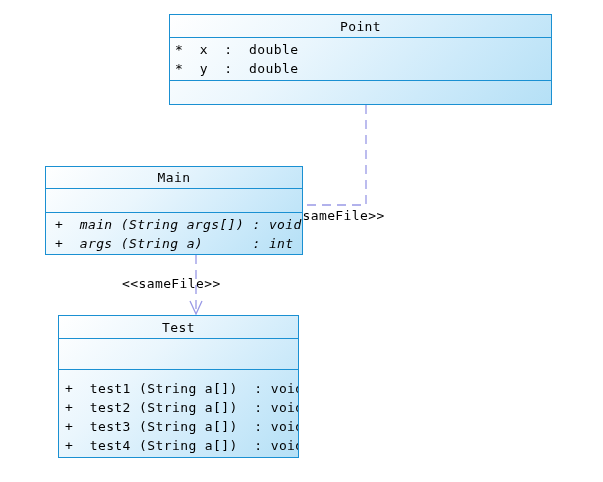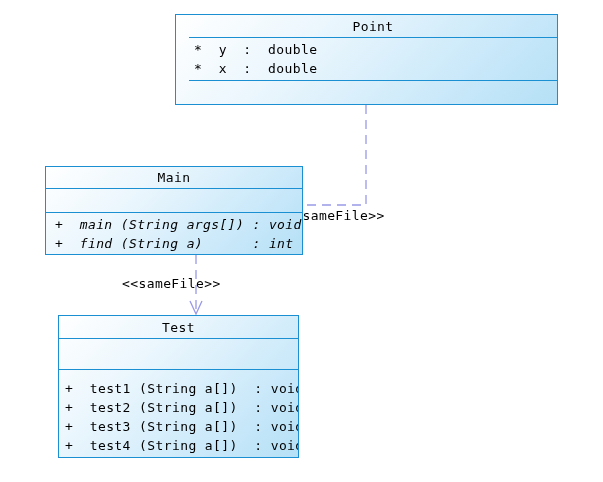--- a/index.html
+++ b/index.html
@@ -59,21 +59,21 @@
     box-sizing: border-box;
     flex: 1 1 auto;
     overflow: hidden;
   }
   .member-line {
     white-space: pre;
     line-height: 19px;
     height: 19px;
   }
   
-  #class-point   { left: 175px; top: 14px;  width: 383px; height: 91px; padding-left: 13px; }
+  #class-point   { left: 169px; top: 14px;  width: 383px; height: 91px; }
   #class-point .uml-title   { height: 23px; }
   #class-point .uml-attrs   { height: 43px; padding: 2px 0 0 5px; }
   #class-point .uml-methods { padding: 2px 0 0 5px; }
   
   #class-main    { left: 45px;  top: 166px; width: 258px; height: 89px; }
   #class-main .uml-title   { height: 22px; }
   #class-main .uml-attrs   { height: 24px; }
   #class-main .uml-methods { padding: 2px 0 0 9px; font-style: italic; }
   
   #class-test    { left: 58px;  top: 315px; width: 241px; height: 143px; gap: 8px; }
@@ -97,31 +97,31 @@
 
     <polyline points="190,301 196,314 202,301" fill="none" stroke="#9999e6" stroke-width="1.3"></polyline>
   </svg>
 
   <div class="conn-label" id="label-samefile-1">&lt;&lt;sameFile&gt;&gt;</div>
   <div class="conn-label" id="label-samefile-2">&lt;&lt;sameFile&gt;&gt;</div>
 
   <div class="uml-class" id="class-point">
     <div class="uml-title">Point</div>
     <div class="uml-attrs">
+      <div class="member-line">*  x  :  double</div>
       <div class="member-line">*  y  :  double</div>
-      <div class="member-line">*  x  :  double</div>
     </div>
   </div>
 
   <div class="uml-class" id="class-main">
     <div class="uml-title">Main</div>
     <div class="uml-attrs"></div>
     <div class="uml-methods">
       <div class="member-line">+  main (String args[]) : void</div>
-      <div class="member-line">+  find (String a)      : int</div>
+      <div class="member-line">+  args (String a)      : int</div>
     </div>
   </div>
 
   <div class="uml-class" id="class-test">
     <div class="uml-title">Test</div>
     <div class="uml-attrs"></div>
     <div class="uml-methods">
       <div class="member-line">+  test1 (String a[])  : void</div>
       <div class="member-line">+  test2 (String a[])  : void</div>
       <div class="member-line">+  test3 (String a[])  : void</div>

